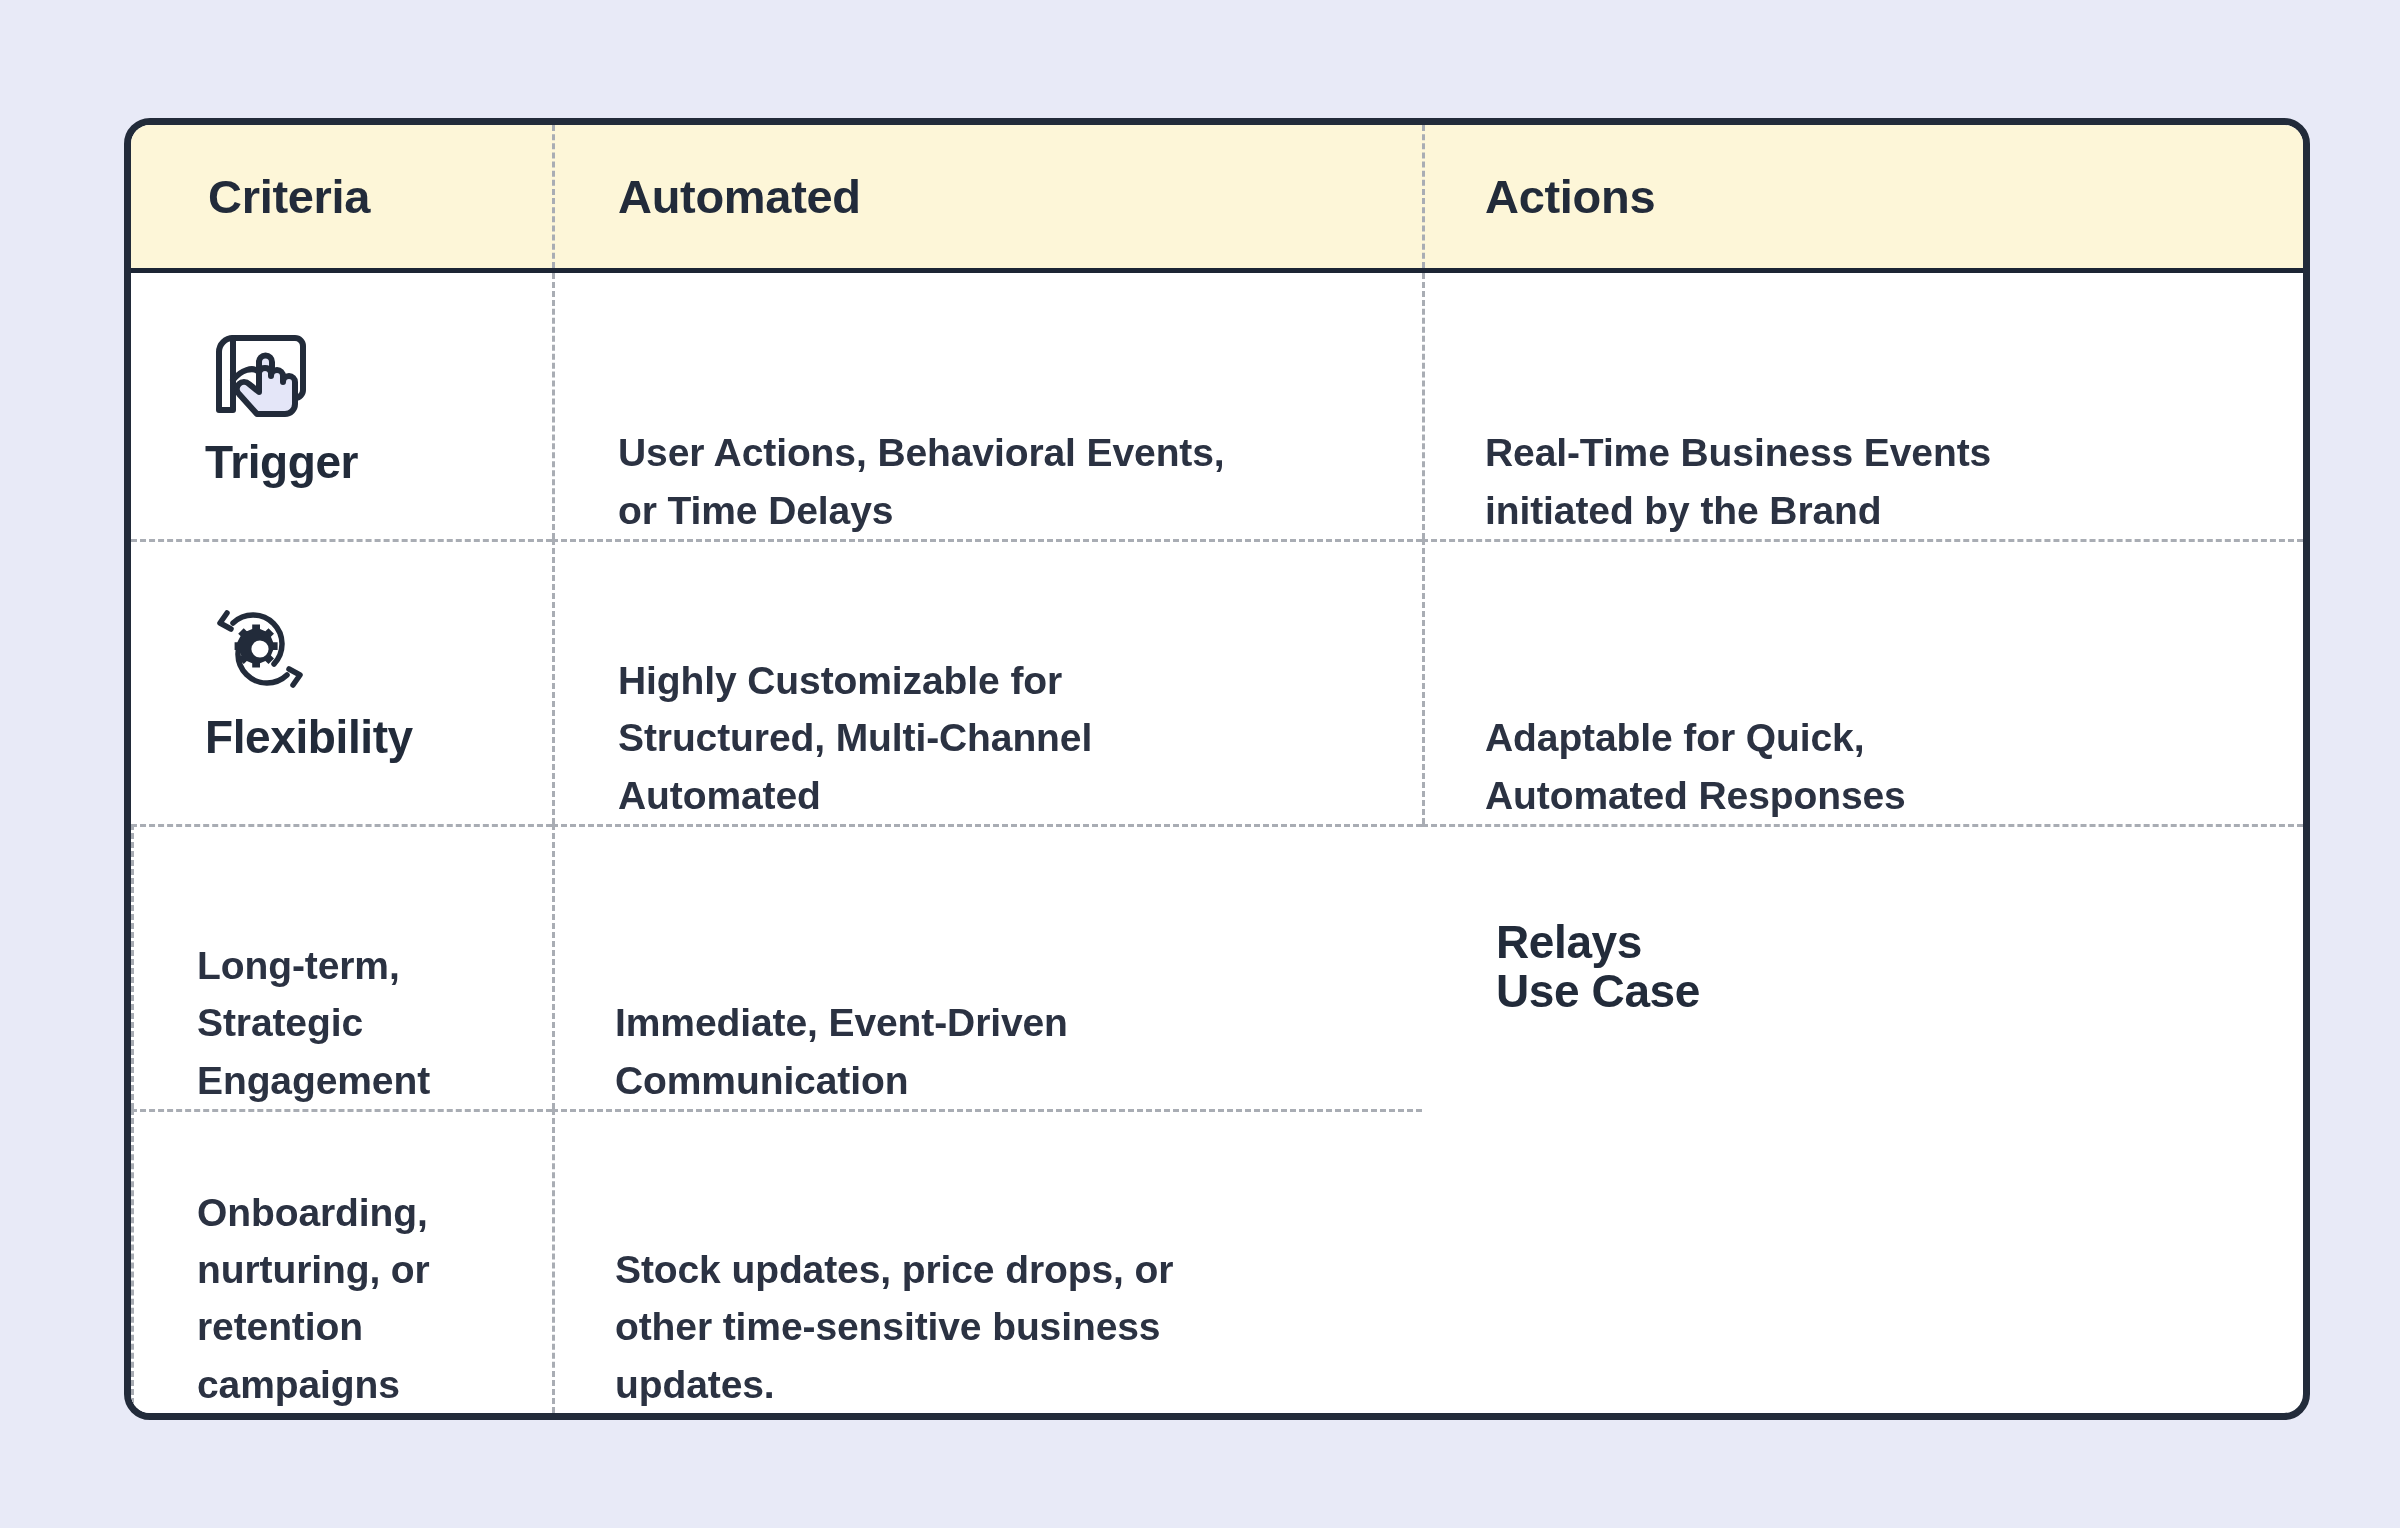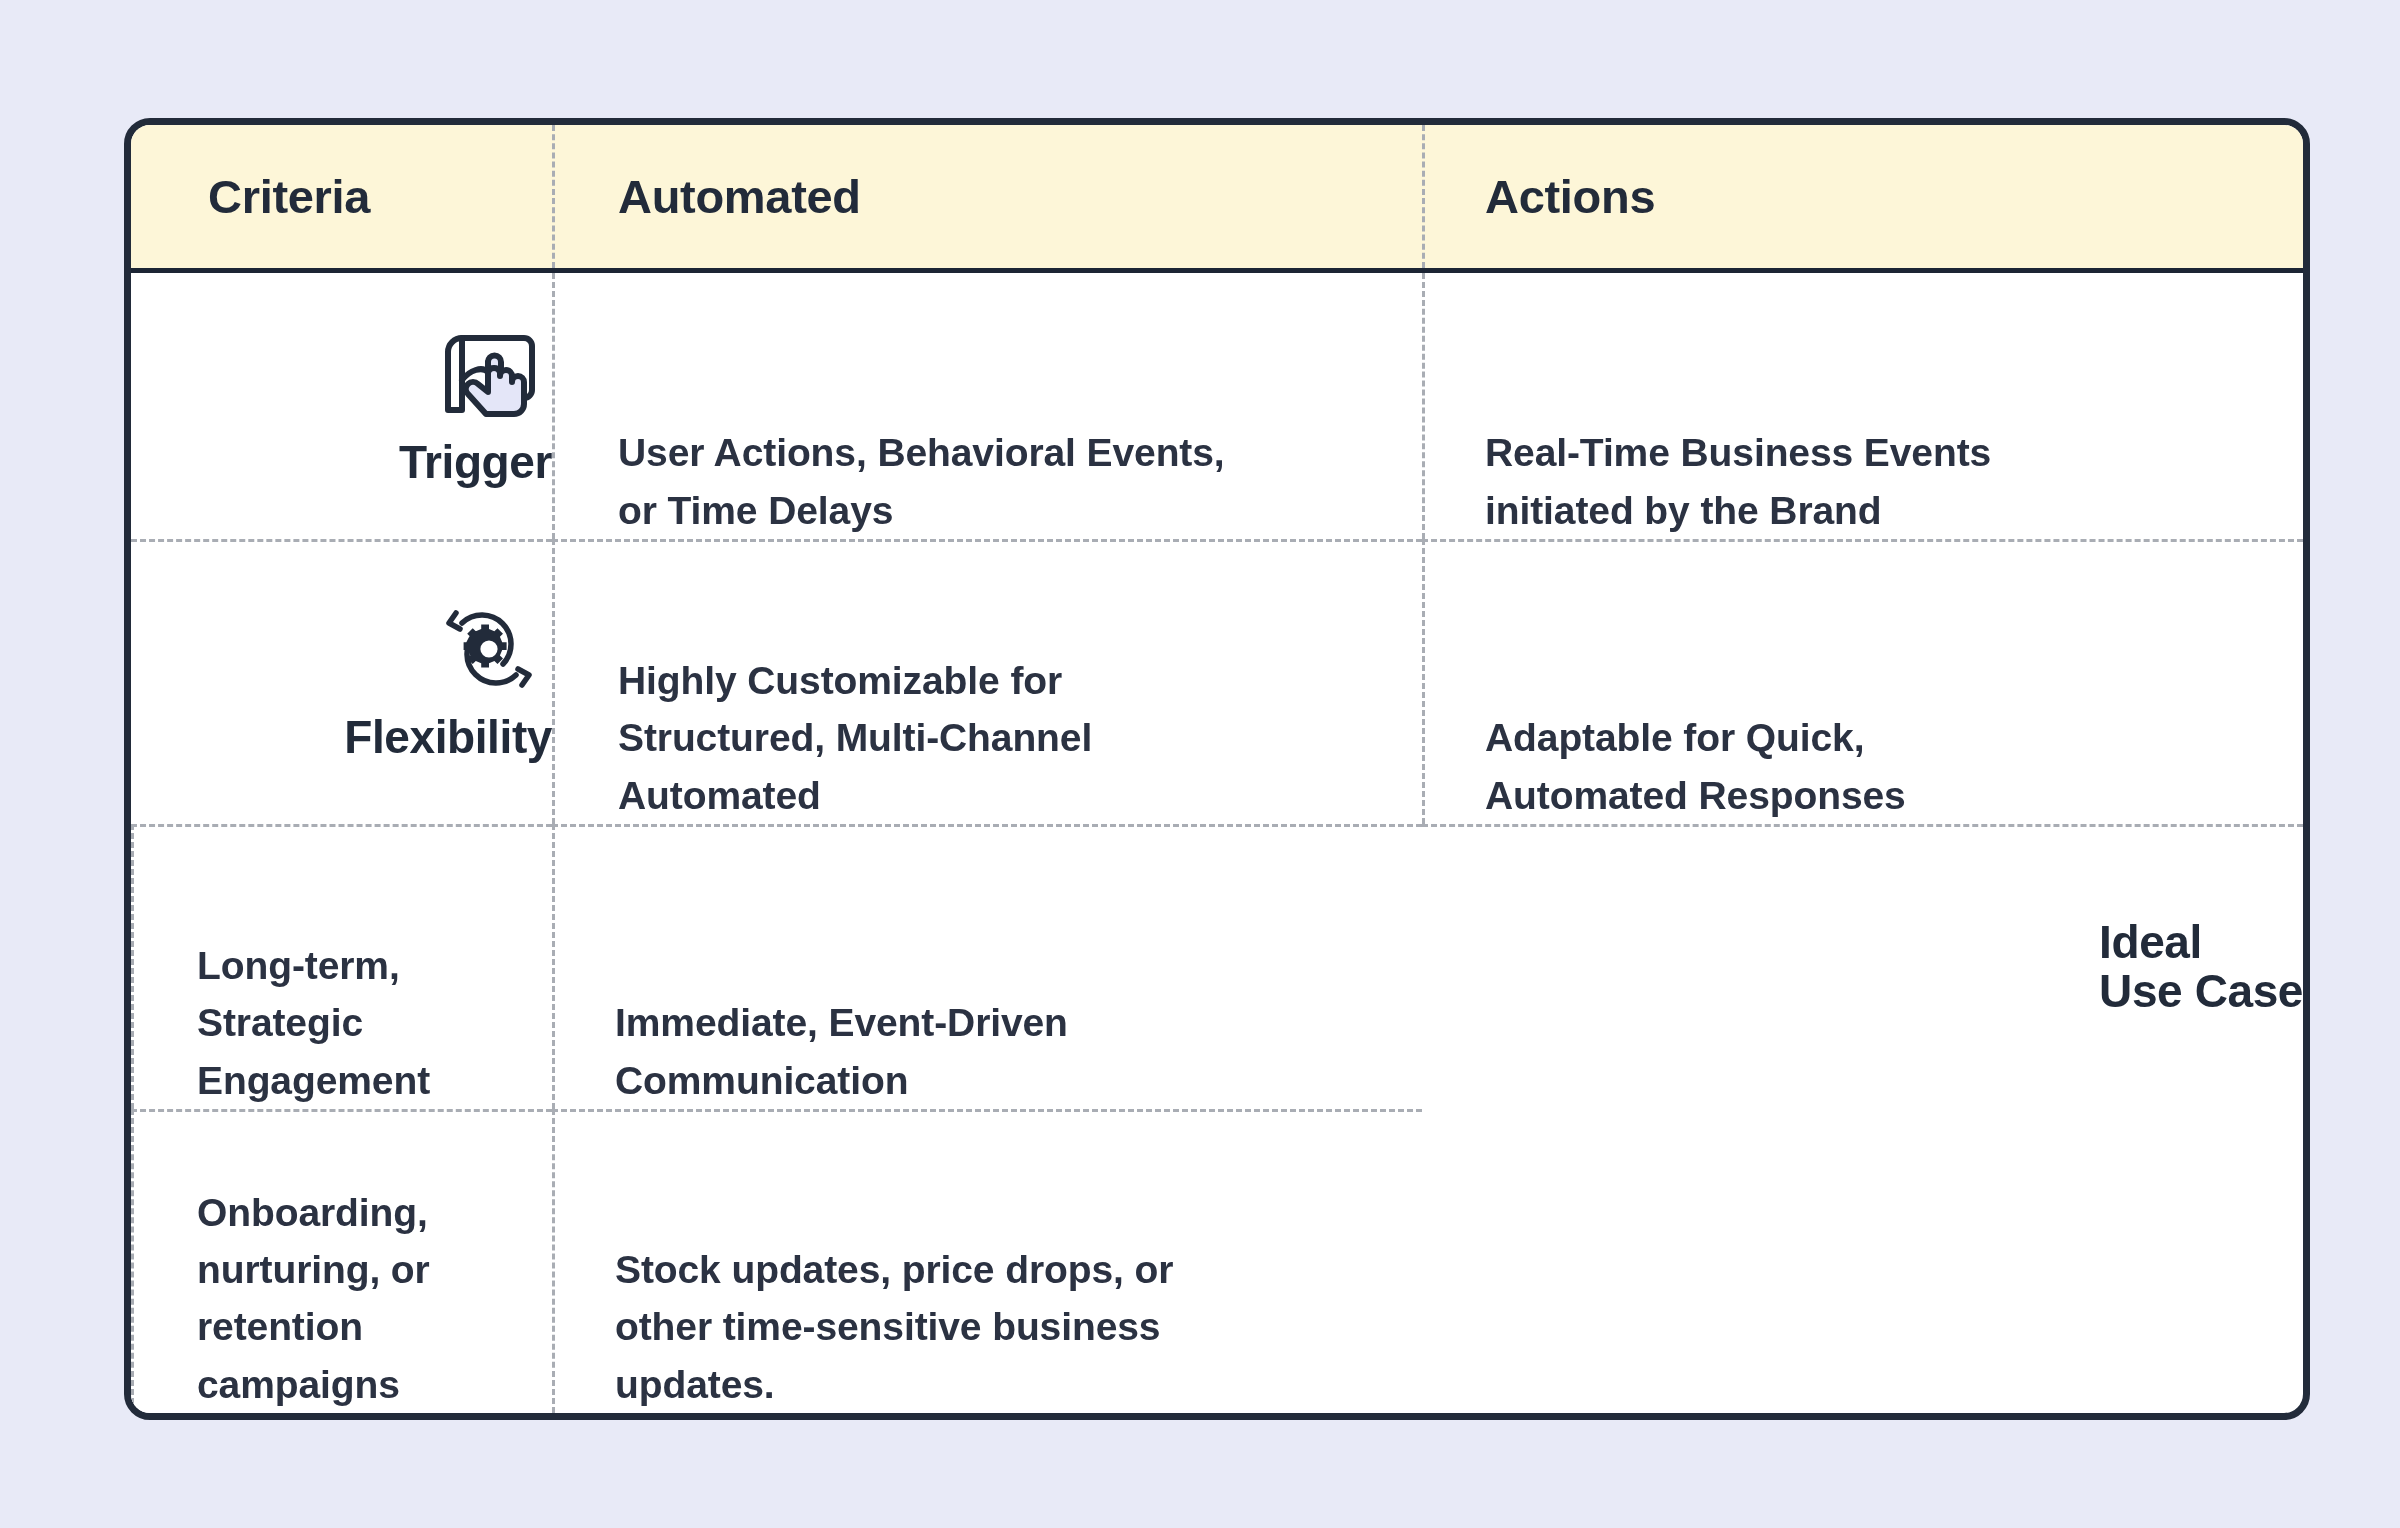--- a/index.html
+++ b/index.html
@@ -69,21 +69,21 @@
   
   .cell {
     box-sizing: border-box;
     display: flex;
     align-items: flex-end;
     position: relative;
     background: #ffffff;
   }
   .cell.criteria {
     flex-direction: column;
-    align-items: flex-end;
+    align-items: flex-start;
     justify-content: center;
     padding-left: 74px;
   }
   .cell.body-text {
     padding-right: 40px;
   }
   .cell.c1 { padding-left: 66px; }
   .cell.c2 { padding-left: 63px; }
 
   
@@ -208,21 +208,21 @@
       <div class="cell body-text c1 dash-row dash-col">
         <span class="cell-text">Long-term, Strategic
 Engagement</span>
       </div>
       <div class="cell body-text c2 dash-row dash-col">
         <span class="cell-text">Immediate, Event-Driven
 Communication</span>
       </div>
 
       <div class="cell criteria dash-row">
-        <span class="criteria-label">Ideal
+        <span class="criteria-label">Relays
 Use Case</span>
       </div>
       <div class="cell body-text c1 dash-row dash-col">
         <span class="cell-text">Onboarding, nurturing, or
 retention campaigns</span>
       </div>
       <div class="cell body-text c2 dash-row dash-col">
         <span class="cell-text">Stock updates, price drops, or
 other time-sensitive business
 updates.</span>

